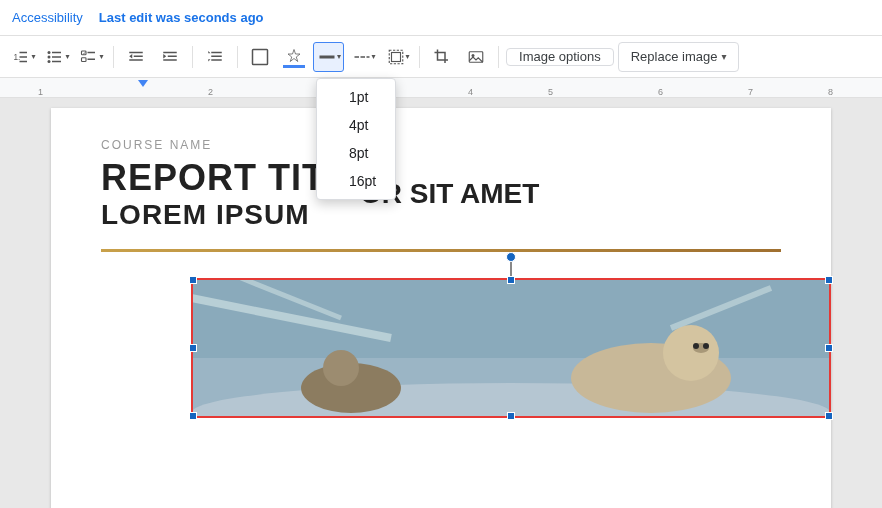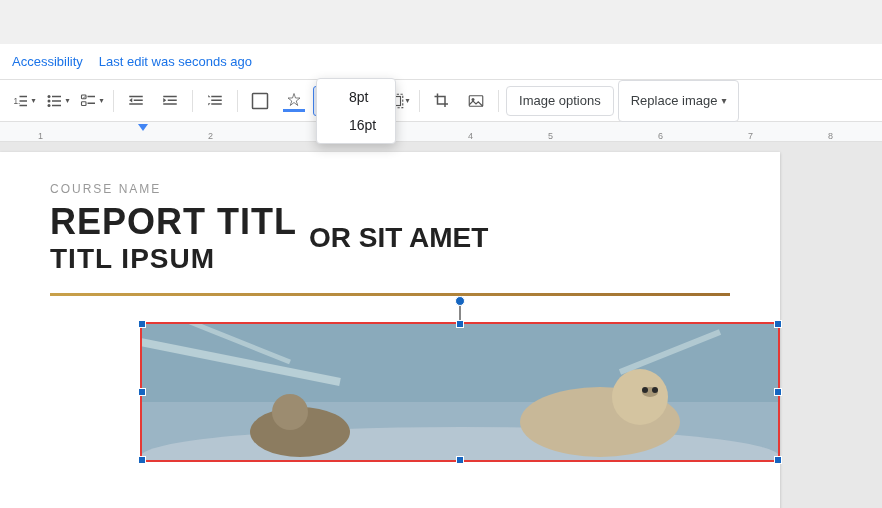--- a/index.html
+++ b/index.html
@@ -14,32 +14,32 @@
 
     
     #top-bar {
       display: flex;
       align-items: center;
       height: 36px;
       padding: 0 12px;
       gap: 16px;
       background: #fff;
       border-bottom: 1px solid #e0e0e0;
-      margin-top: 44px;
     }
     #top-bar .accessibility-link {
       font-size: 13px;
       color: #1a73e8;
       cursor: pointer;
       text-decoration: none;
     }
     #top-bar .last-edit {
       font-size: 13px;
       color: #1a73e8;
       cursor: pointer;
+      font-weight: bold;
     }
 
     
     #toolbar {
       display: flex;
       align-items: center;
       height: 42px;
       padding: 0 8px;
       gap: 4px;
       background: #fff;
@@ -88,34 +88,34 @@
       height: 3px;
       background: #4285f4;
     }
 
     
     .img-options-btn {
       background: #fff;
       border: 1px solid #dadce0;
       border-radius: 4px;
       padding: 0 12px;
-      height: 30px;
+      height: 18px;
       font-size: 13px;
       color: #3c4043;
       cursor: pointer;
       display: flex;
       align-items: center;
     }
 
     .replace-image-btn {
       background: #fff;
       border: 1px solid #dadce0;
       border-radius: 4px;
       padding: 0 12px;
-      height: 42px;
+      height: 30px;
       font-size: 13px;
       color: #3c4043;
       cursor: pointer;
       display: flex;
       align-items: center;
       gap: 4px;
     }
     .replace-image-btn .dropdown-arrow {
       font-size: 10px;
       color: #555;
@@ -153,21 +153,21 @@
       border-top: 7px solid #4285f4;
     }
 
     
     #doc-area {
       background: #e8e8e8;
       height: calc(508px - 36px - 42px - 20px);
       overflow: hidden;
       position: relative;
       display: flex;
-      justify-content: flex-start;
+      justify-content: center;
       padding: 10px 0;
     }
 
     
     #page {
       background: #fff;
       width: 780px;
       height: 420px;
       position: relative;
       box-shadow: 0 1px 3px rgba(0,0,0,0.2);
@@ -469,21 +469,21 @@
 
 <div id="doc-area">
   <div id="page">
     <div class="course-name">COURSE NAME</div>
     <div style="display:flex; align-items:flex-start; gap:0;">
       <div style="flex:0 0 auto;">
         <div class="report-title">
           <span>REPORT TITL</span>
         </div>
         <div class="lorem-ipsum">
-          <span>TITL IPSUM</span>
+          <span>LOREM IPSUM</span>
         </div>
       </div>
       <div style="flex:1; padding-left:12px; padding-top:20px;">
         <div style="font-size:28px; font-weight:900; color:#222;">OR SIT AMET</div>
       </div>
     </div>
 
     <div class="gold-line"></div>
 
     <div class="image-container">
@@ -525,15 +525,17 @@
         <div class="handle mr"></div>
         <div class="handle bl"></div>
         <div class="handle bc"></div>
         <div class="handle br"></div>
       </div>
     </div>
   </div>
 </div>
 
 <div id="dropdown-menu">
+<div class="dropdown-item">1pt</div>
+    <div class="dropdown-item">4pt</div>
     <div class="dropdown-item">8pt</div>
     <div class="dropdown-item">16pt</div>
   </div>
 
 </body></html>

